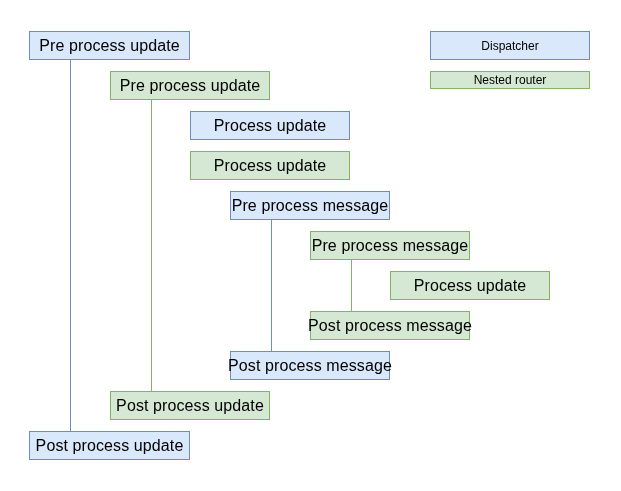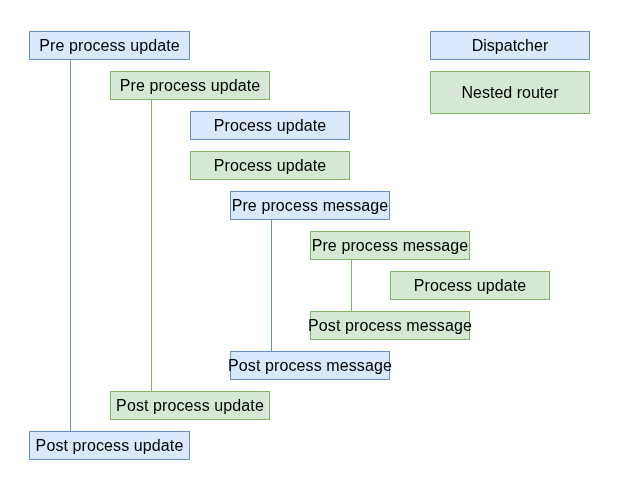--- a/index.html
+++ b/index.html
@@ -50,21 +50,21 @@
   .edge.nested {
     background: #82b366;
   }
   .legend-node {
     position: absolute;
     box-sizing: border-box;
     border: 1px solid;
     display: flex;
     align-items: center;
     justify-content: center;
-    font-size: 16px;
+    font-size: 12px;
     line-height: 1;
     color: #000000;
     white-space: nowrap;
   }
   .legend-node.dispatcher {
     background: #dae8fc;
     border-color: #6c8ebf;
   }
   .legend-node.nested {
     background: #d5e8d4;
@@ -113,17 +113,17 @@
         <span>Post process update</span>
       </div>
       <div class="node dispatcher" style="left: 29px; top: 431px; width: 161px; height: 29px;">
         <span>Post process update</span>
       </div>
     </div>
   <div id="legend-layer">
       <div class="legend-node dispatcher" style="left: 430px; top: 31px; width: 160px; height: 29px;">
         <span>Dispatcher</span>
       </div>
-      <div class="legend-node nested" style="left: 430px; top: 71px; width: 160px; height: 43px;">
+      <div class="legend-node nested" style="left: 430px; top: 71px; width: 160px; height: 18px;">
         <span>Nested router</span>
       </div>
     </div>
 </div>
 
 </body></html>

